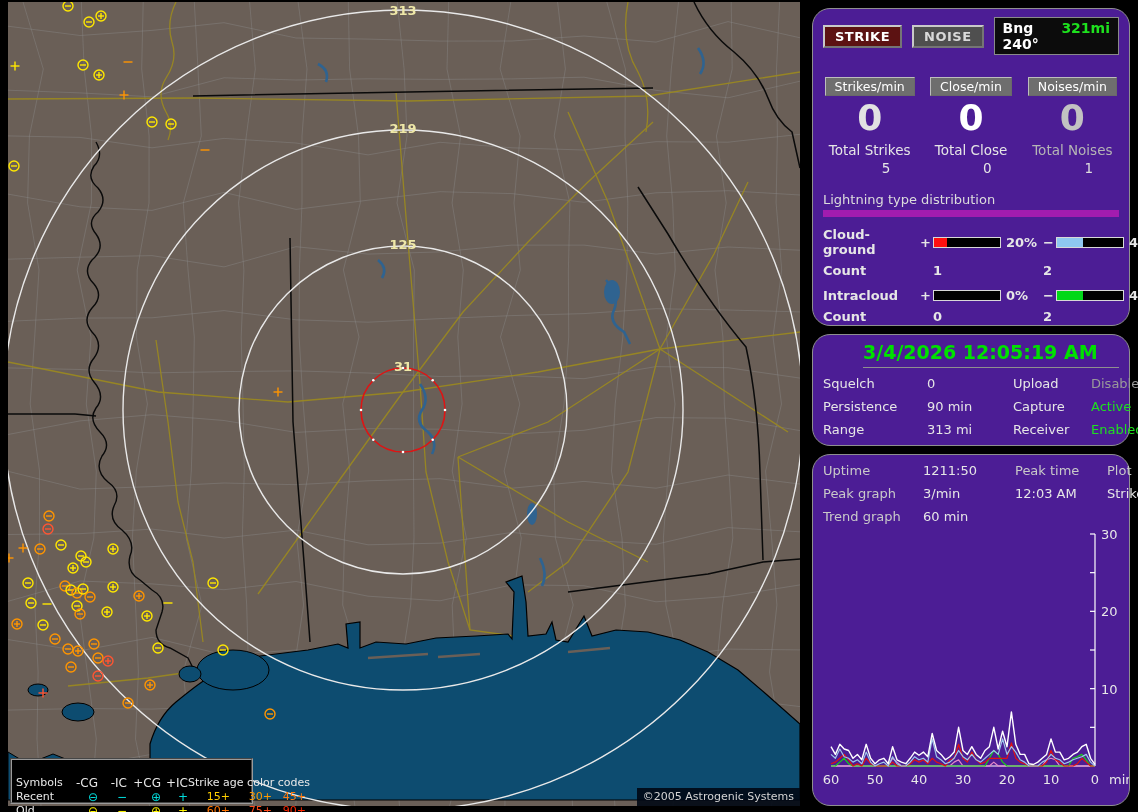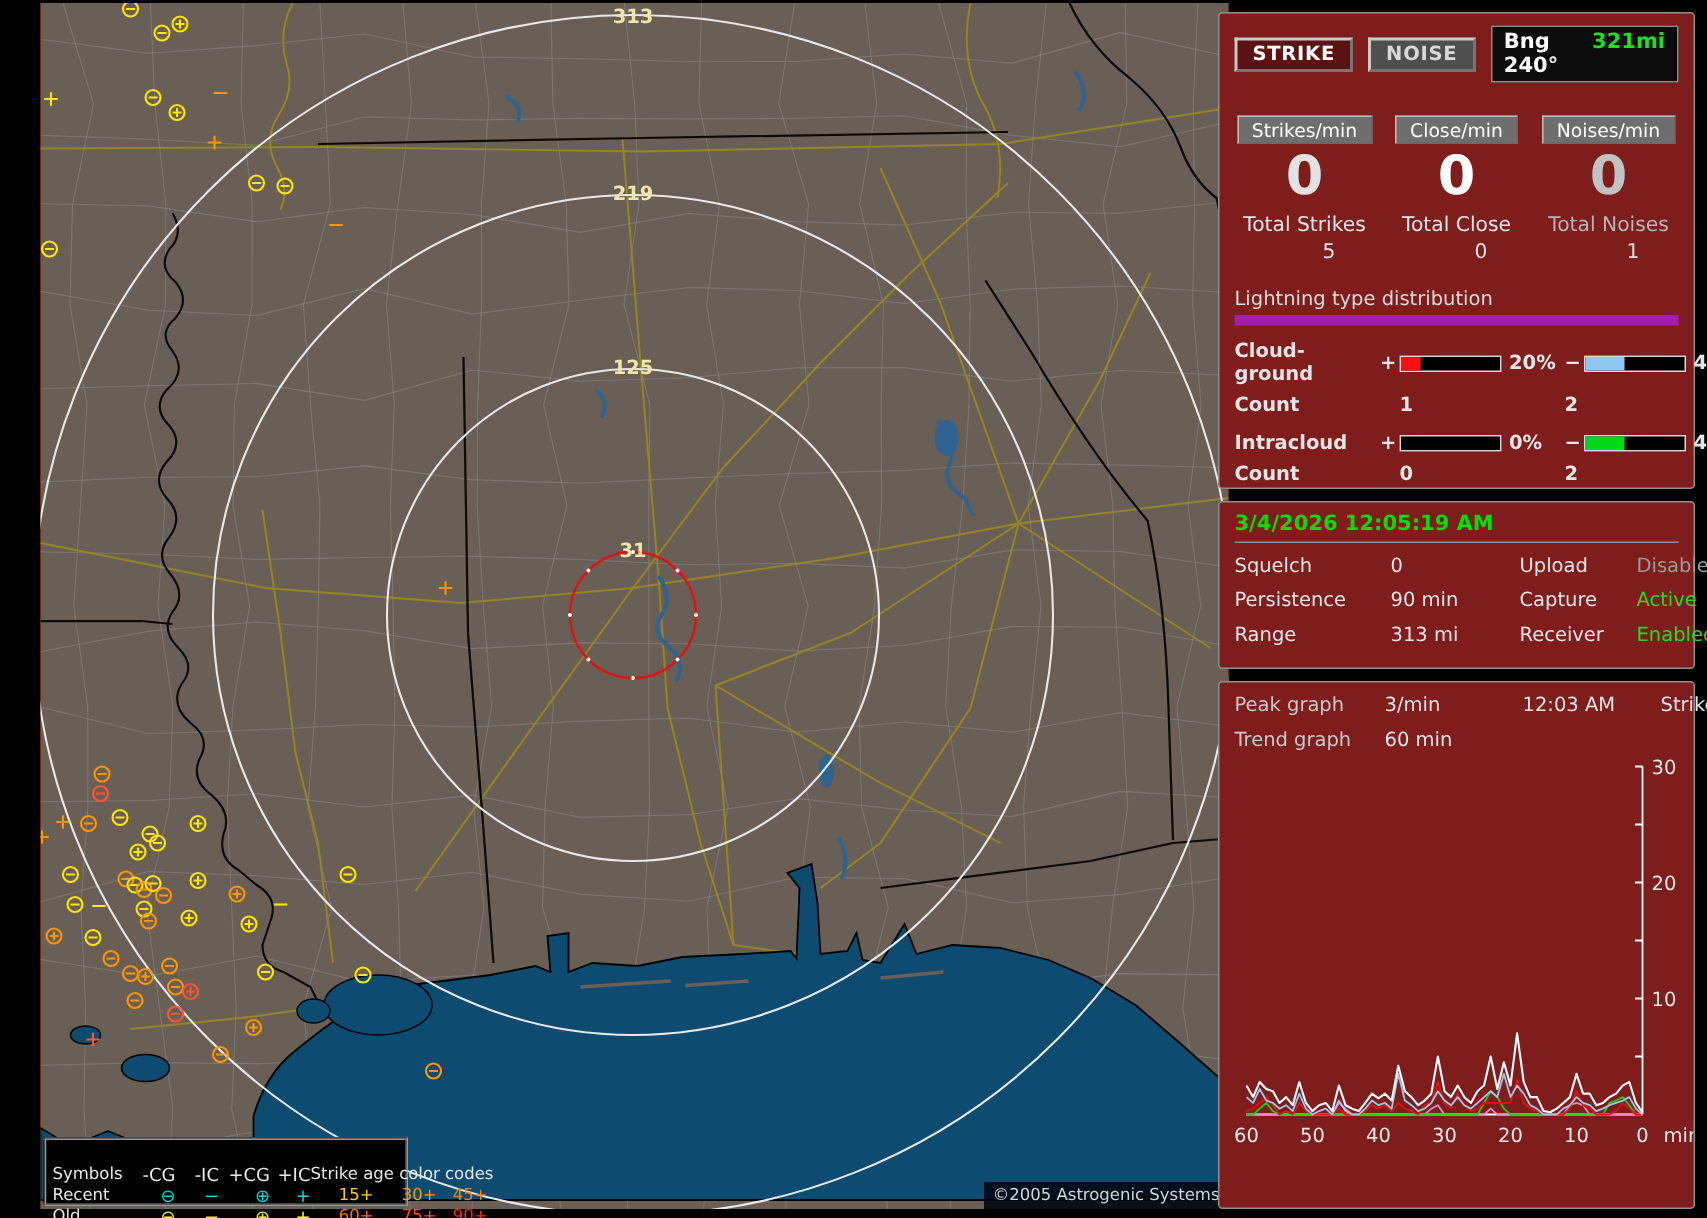--- a/index.html
+++ b/index.html
@@ -1,31 +1,31 @@
 <!DOCTYPE html>
 <html><head>
 <meta charset="utf-8">
 <style>
   html,body{margin:0;padding:0;background:#000;width:1138px;height:812px;overflow:hidden;
     font-family:"DejaVu Sans","Liberation Sans",sans-serif;-webkit-font-smoothing:antialiased;}
   *{box-sizing:border-box;}
   
-  #map-wrap{position:absolute;left:8px;top:2px;width:792px;height:804px;background:#c2410c;margin-left:19px;}
+  #map-wrap{position:absolute;left:8px;top:2px;width:792px;height:804px;background:#1d4ed8;}
   #map-wrap svg{display:block;}
   #legend-box{position:absolute;left:2px;bottom:2px;width:243px;height:46px;background:#000;
     border:2px groove #9a9a9a;color:#e8e8e8;font-size:11px;line-height:14px;padding:16px 4px;}
   .legend-grid{display:grid;grid-template-columns:52px 30px 29px 34px 27px 42px 42px 34px;}
   .legend-grid span{white-space:nowrap;}
   .lg-sym{text-align:right;font-size:12px;}
   .lg-age{text-align:right;}
   #map-copyright{position:absolute;right:0;bottom:0;background:rgba(0,8,20,.9);color:#d4d4d4;
     font-size:11px;padding:2px 6px 3px 6px;}
   
-  .panel{position:absolute;left:812px;width:318px;background:#7f1d1d;border:1px solid #8f8f8f;
-    border-radius:3px;color:#e6e6e6;font-size:13px;}
+  .panel{position:absolute;left:812px;width:318px;background:#4c1d95;border:1px solid #8f8f8f;
+    border-radius:18px;color:#e6e6e6;font-size:13px;}
   #panel-top{top:8px;height:318px;padding:8px 10px;}
   #panel-mid{top:334px;height:112px;padding:6px 10px;}
   #panel-bot{top:454px;height:352px;padding:8px 6px 4px 10px;}
   
   #btn-row{display:flex;align-items:center;gap:10px;}
   .push-btn{font-weight:bold;font-size:13px;letter-spacing:.5px;padding:2px 10px;
     border:2px outset #c9c9c9;cursor:pointer;}
   #strike-btn{background:#5c1212;color:#fff;}
   #noise-btn{background:#4f4f4f;color:#d9d9d9;}
   #bearing-box{margin-left:auto;background:#0c0c0c;border:1px solid #8a8a8a;padding:2px 8px;
@@ -43,22 +43,22 @@
   .dimcol{color:#b5b5b5;}
   
   #dist-title{margin-top:16px;color:#dcdcdc;border-bottom:7px solid #a21caf;padding-bottom:3px;}
   .dist-row{display:grid;grid-template-columns:97px 13px 68px 42px 13px 68px 40px;
     align-items:center;margin-top:10px;font-weight:bold;}
   .dist-bar{height:11px;border:1px solid #d8d8d8;background:#000;}
   .dist-fill{height:100%;}
   .dist-pct{padding-left:5px;}
   .count-row{display:grid;grid-template-columns:97px 13px 110px 123px;margin-top:6px;font-weight:bold;}
   
-  #datetime{color:#00e100;font-weight:bold;font-size:14px;padding-bottom:4px;
-    border-bottom:1px solid #8f8f8f;}
+  #datetime{color:#00e100;font-weight:bold;font-size:19px;padding-bottom:4px;
+    border-bottom:1px solid #8f8f8f;margin-left:40px;}
   .stat-row{display:grid;grid-template-columns:104px 86px 78px auto;margin-top:8px;}
   .green{color:#1ee11e;}
   .dim{color:#9a9a9a;}
   
   .brow{display:grid;grid-template-columns:100px 92px 92px auto;margin-bottom:8px;}
   .blabel{color:#c9c9c9;}
   #trend-row{display:grid;grid-template-columns:100px auto;margin-top:2px;}
   #trend-svg{margin-top:4px;}
 </style>
 </head>
@@ -528,20 +528,26 @@
   <div class="stat-row">
     <span>Range</span>
     <span>313 mi</span>
     <span>Receiver</span>
     <span class="green">Enabled</span>
   </div>
 </div>
 
 <div class="panel" id="panel-bot">
   <div class="brow">
+    <span class="blabel">Uptime</span>
+    <span>1211:50</span>
+    <span class="blabel">Peak time</span>
+    <span class="blabel">Plot</span>
+  </div>
+  <div class="brow">
     <span class="blabel">Peak graph</span>
     <span>3/min</span>
     <span>12:03 AM</span>
     <span>Strike</span>
   </div>
   <div id="trend-row">
     <span class="blabel">Trend graph</span>
     <span>60 min</span>
   </div>
   <svg id="trend-svg" width="306" height="268" viewBox="0 0 306 268">

